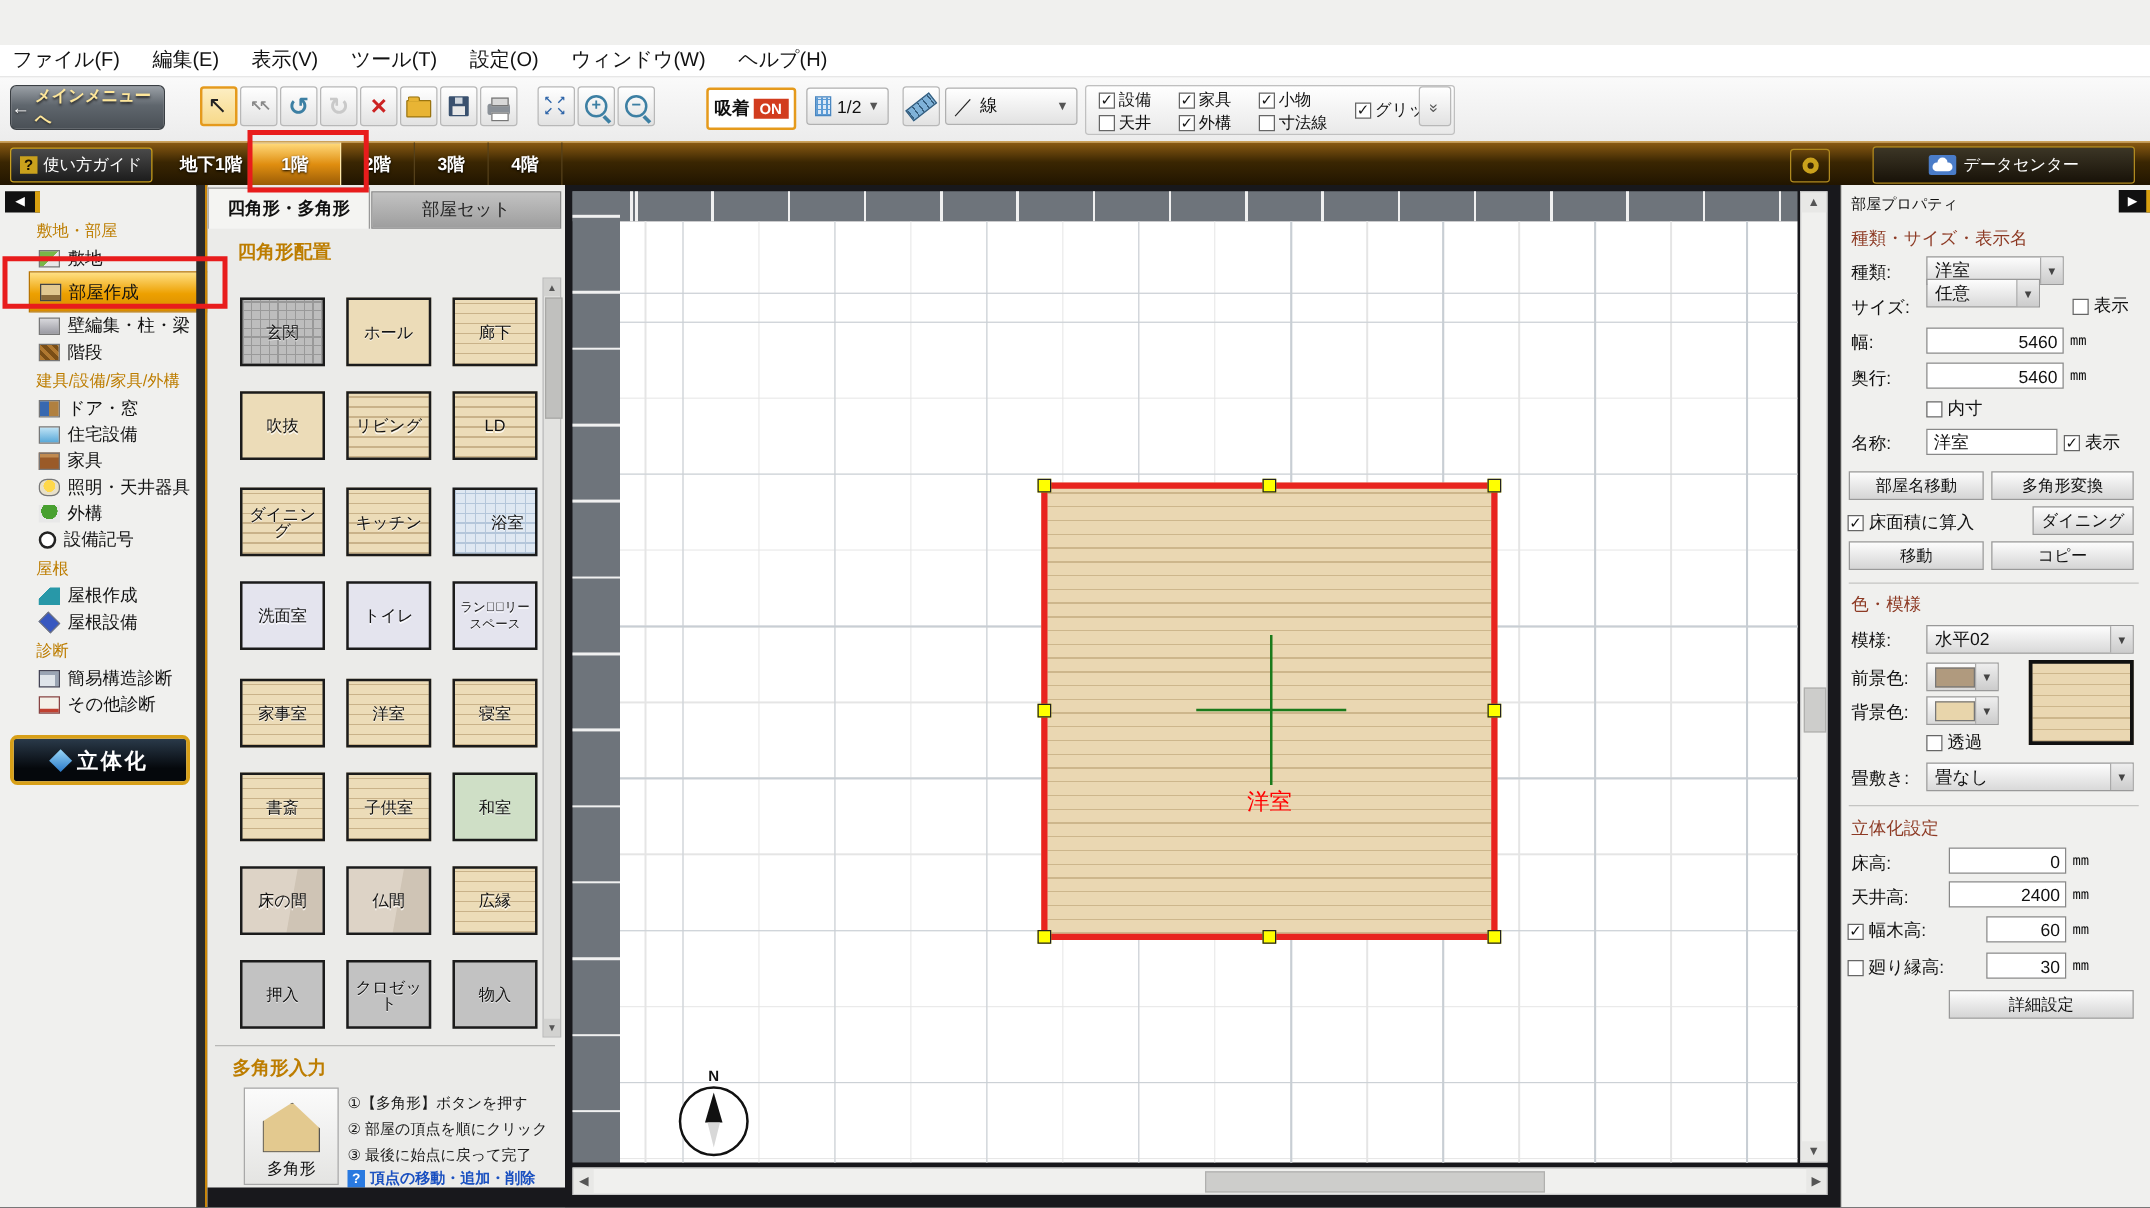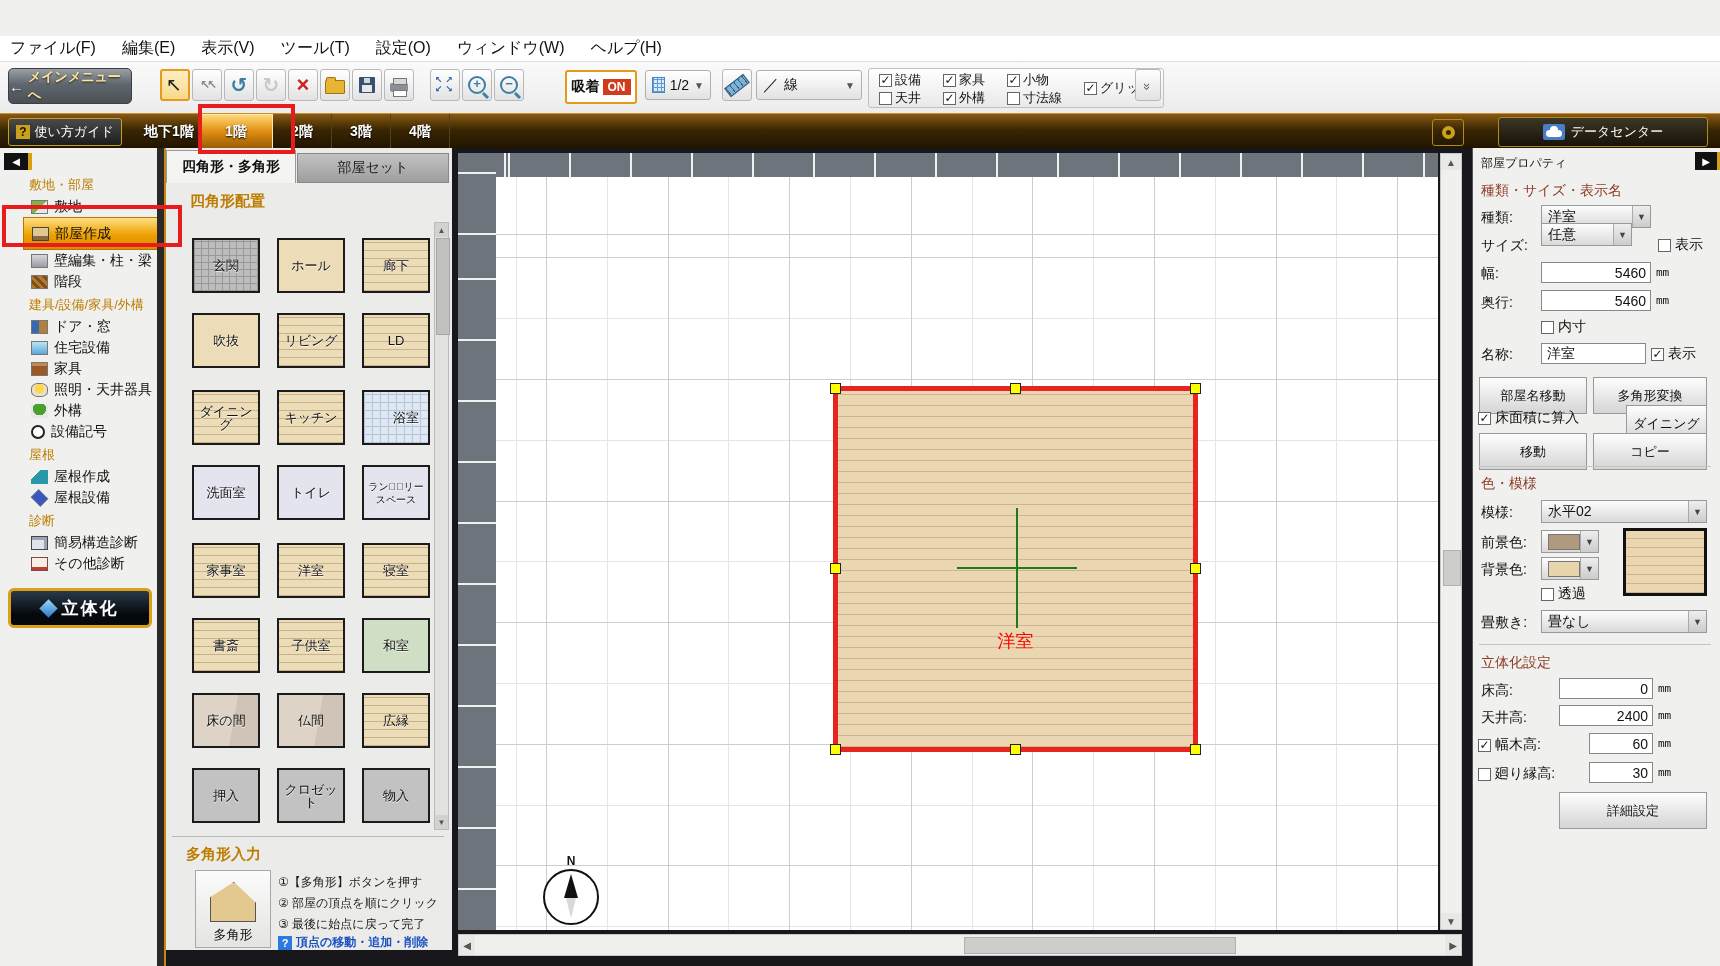--- a/index.html
+++ b/index.html
@@ -145,21 +145,21 @@
   #props{left:1472px;top:148px;width:248px;height:818px;background:#f0f0ee;border-left:1px solid #555;}
   #props-title{position:absolute;left:8px;top:7px;font-size:12px;color:#111;}
   #props-collapse{position:absolute;left:222px;top:4px;width:22px;height:18px;background:#111;color:#fff;font-size:10px;display:flex;align-items:center;justify-content:center;border-right:4px solid #d8a010;}
   .psec-h{position:absolute;left:8px;color:#8d3a24;font-size:14px;}
   .plabel{position:absolute;font-size:14px;color:#111;left:8px;}
   .dd{position:absolute;height:23px;background:linear-gradient(#fdfdfd,#d9d9d9);border:1px solid #999;box-sizing:border-box;display:flex;align-items:center;padding-left:6px;font-size:14px;}
   .dd .dd-a{margin-left:auto;width:17px;height:100%;background:linear-gradient(#eee,#ccc);border-left:1px solid #aaa;display:flex;align-items:center;justify-content:center;font-size:9px;color:#444;}
   .inp{position:absolute;height:21px;background:#fff;border:1px solid #888;box-sizing:border-box;display:flex;align-items:center;justify-content:flex-end;padding-right:4px;font-size:14px;}
   .unit{position:absolute;font-size:11px;color:#111;font-family:"DejaVu Sans Mono",monospace;}
   .cbrow{position:absolute;display:flex;align-items:center;gap:4px;font-size:14px;}
-  .pbtn{position:absolute;height:37px;background:linear-gradient(#fdfdfd,#d5d5d5);border:1px solid #999;box-sizing:border-box;display:flex;align-items:center;justify-content:center;font-size:13px;}
+  .pbtn{position:absolute;height:23px;background:linear-gradient(#fdfdfd,#d5d5d5);border:1px solid #999;box-sizing:border-box;display:flex;align-items:center;justify-content:center;font-size:13px;}
   .phr{position:absolute;left:6px;width:232px;border-top:1px solid #c4c4c2;}
   .swatch{width:30px;height:14px;border:1px solid #777;}
   #preview-box{position:absolute;left:150px;top:380px;width:78px;height:62px;background:repeating-linear-gradient(0deg,#cdb68c 0 1px,transparent 1px 9px) #ead7b2;border:3px solid #111;}
   
   .annot{border:4px solid #e81c1c;box-sizing:border-box;z-index:50;}
 </style>
 </head>
 <body>
 
 <div id="app">

